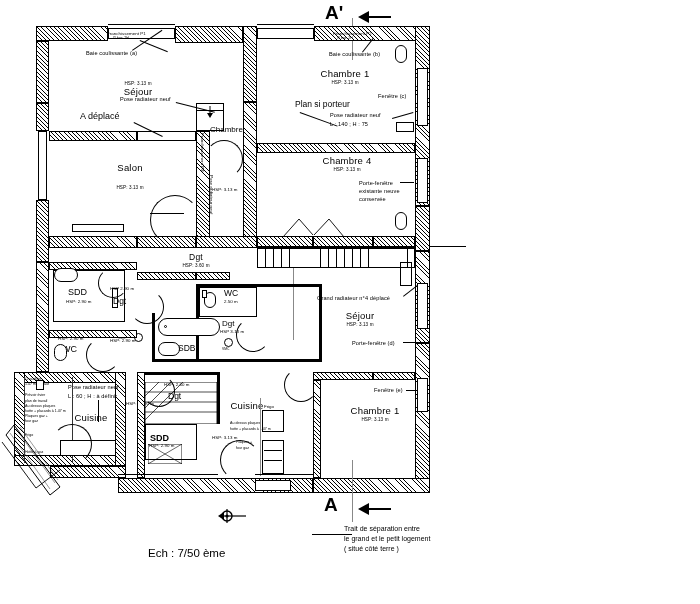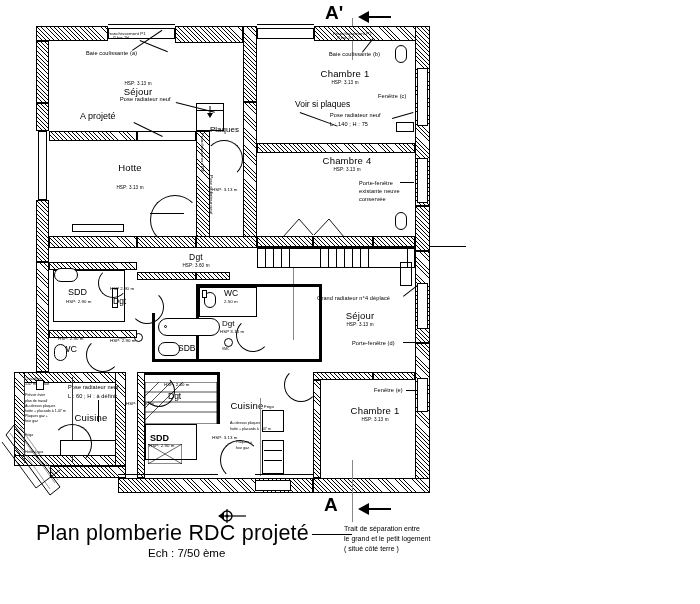--- a/index.html
+++ b/index.html
@@ -168,61 +168,61 @@
     <div class="rname">Séjour</div>
   </div>
   <div class="lbl tiny" style="left:107px;top:32px;">
     <div>Franchissement P1</div>
     <div style="font-size:3.4px;margin-left:6px;">l? bas: 2H</div>
   </div>
   <div class="leadthin" style="left:140px;top:40px;width:30px;transform:rotate(22deg);"></div>
   <div class="lbl tiny6" style="left:86px;top:51px;">Baie coulissante (a)</div>
   <div class="leadthin" style="left:132px;top:50px;width:36px;transform:rotate(-34deg);"></div>
 
-  <div class="lbl" style="left:80px;top:112px;font-size:9px;">A projeté</div>
+  <div class="lbl" style="left:80px;top:112px;font-size:9px;">A déplacé</div>
   <div class="leadthin" style="left:134px;top:122px;width:32px;transform:rotate(26deg);"></div>
 
   <div class="lbl tiny6" style="left:120px;top:97px;">Pose radiateur neuf</div>
   <div class="leadthin" style="left:176px;top:102px;width:40px;transform:rotate(14deg);"></div>
 
   <div class="stairV" style="left:196px;top:103px;width:28px;height:28px;"></div>
   <svg class="abs" style="left:205px;top:106px;width:10px;height:12px;" viewBox="0 0 10 12">
     <line x1="5" y1="0" x2="5" y2="9" stroke="#000" stroke-width="1"></line>
     <polygon points="5,12 2,7 8,7" fill="#000"></polygon>
   </svg>
 
   <div class="room" style="left:100px;top:162px;width:60px;">
-    <div class="rname">Hotte</div>
+    <div class="rname">Salon</div>
     <div class="rhsp" style="margin-top:12px;">HSP: 3.13 m</div>
   </div>
 
   <div class="doorarc" style="left:150px;top:195px;width:50px;height:50px;border-color:transparent;border-left-color:#000;border-top-color:#000;"></div>
   <div class="line" style="left:150px;top:213px;width:34px;height:1.4px;"></div>
 
   <div class="fixture" style="left:72px;top:224px;width:52px;height:8px;"></div>
 
-  <div class="lbl" style="left:210px;top:126px;font-size:8px;">Plaques</div>
+  <div class="lbl" style="left:210px;top:126px;font-size:8px;">Chambre</div>
   <div class="lbl tiny" style="left:212px;top:188px;">HSP: 3.13 m</div>
   <div class="lbl tiny" style="left:204px;top:133px;transform:rotate(90deg);transform-origin:0 0;">Franchissement P4</div>
   <div class="lbl tiny" style="left:213px;top:175px;transform:rotate(90deg);transform-origin:0 0;">Pose radiateur neuf</div>
 
   <div class="doorarc" style="left:205px;top:140px;width:38px;height:38px;border-color:transparent;border-right-color:#000;border-top-color:#000;"></div>
 
   <div class="room" style="left:310px;top:68px;width:70px;">
     <div class="rname">Chambre 1</div>
     <div class="rhsp">HSP: 3.13 m</div>
   </div>
   <div class="lbl tiny" style="left:333px;top:32px;">
     <div>Franchissement P2</div>
     <div style="font-size:3.4px;margin-left:4px;">l? bas: 2H</div>
   </div>
   <div class="lbl tiny6" style="left:329px;top:52px;">Baie coulissante (b)</div>
   <div class="leadthin" style="left:362px;top:52px;width:18px;transform:rotate(-52deg);"></div>
   <div class="lbl tiny6" style="left:378px;top:94px;">Fenêtre (c)</div>
-  <div class="lbl" style="left:295px;top:100px;font-size:8.5px;">Voir si plaques</div>
+  <div class="lbl" style="left:295px;top:100px;font-size:8.5px;">Plan si porteur</div>
   <div class="leadthin" style="left:300px;top:112px;width:40px;transform:rotate(20deg);"></div>
   <div class="lbl tiny6" style="left:330px;top:113px;">Pose radiateur neuf</div>
   <div class="lbl tiny6" style="left:330px;top:122px;">L : 140 ; H : 75</div>
   <div class="leadthin" style="left:392px;top:118px;width:22px;transform:rotate(-16deg);"></div>
 
   <div class="fixture" style="left:396px;top:122px;width:18px;height:10px;"></div>
 
   <div class="fixround" style="left:395px;top:45px;width:12px;height:18px;border-radius:6px;"></div>
 
   <div class="room" style="left:312px;top:155px;width:70px;">
@@ -393,21 +393,20 @@
   <div class="dimline" style="left:255px;top:474px;width:58px;"></div>
   <div class="dimline" style="left:118px;top:474px;width:100px;"></div>
 
   <div class="dimline" style="left:430px;top:246px;width:36px;background:#000;"></div>
 
   <div class="dimlineV" style="left:352px;top:460px;height:62px;background:#888;"></div>
   <div class="secletter" style="left:324px;top:494px;">A</div>
   <div class="secarrow arrowL" style="left:358px;top:503px;"></div>
   <div class="arrowtail" style="left:369px;top:508px;width:22px;"></div>
 
-  <div id="title">Plan plomberie RDC projeté</div>
   <div id="subtitle">Ech : 7/50 ème</div>
 
   <svg class="abs" style="left:218px;top:508px;width:30px;height:16px;" viewBox="0 0 30 16">
     <circle cx="9" cy="8" r="5" fill="none" stroke="#000" stroke-width="1.4"></circle>
     <circle cx="9" cy="8" r="1.6" fill="#000"></circle>
     <line x1="9" y1="1" x2="9" y2="15" stroke="#000" stroke-width="1.2"></line>
     <line x1="2" y1="8" x2="28" y2="8" stroke="#000" stroke-width="1.2"></line>
     <polygon points="0,8 6,4 6,12" fill="#000"></polygon>
   </svg>
 

